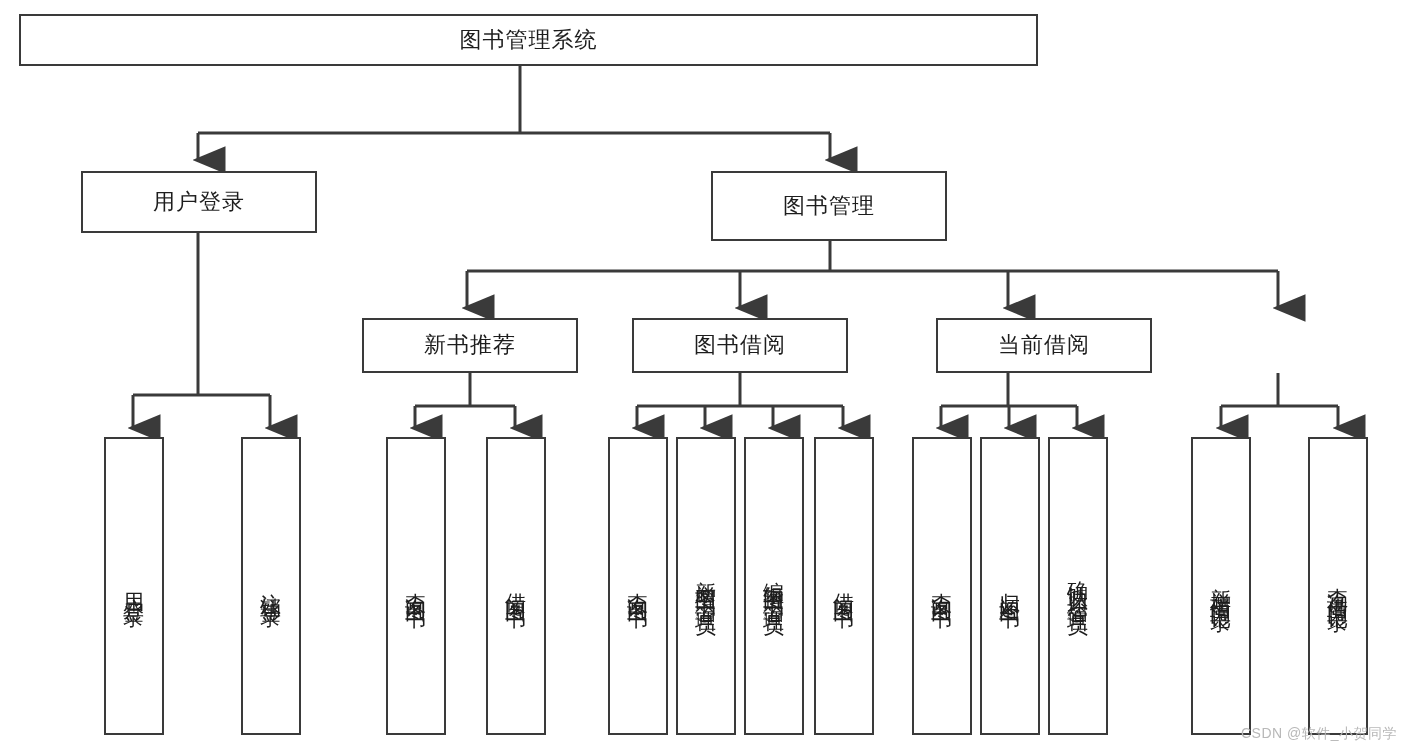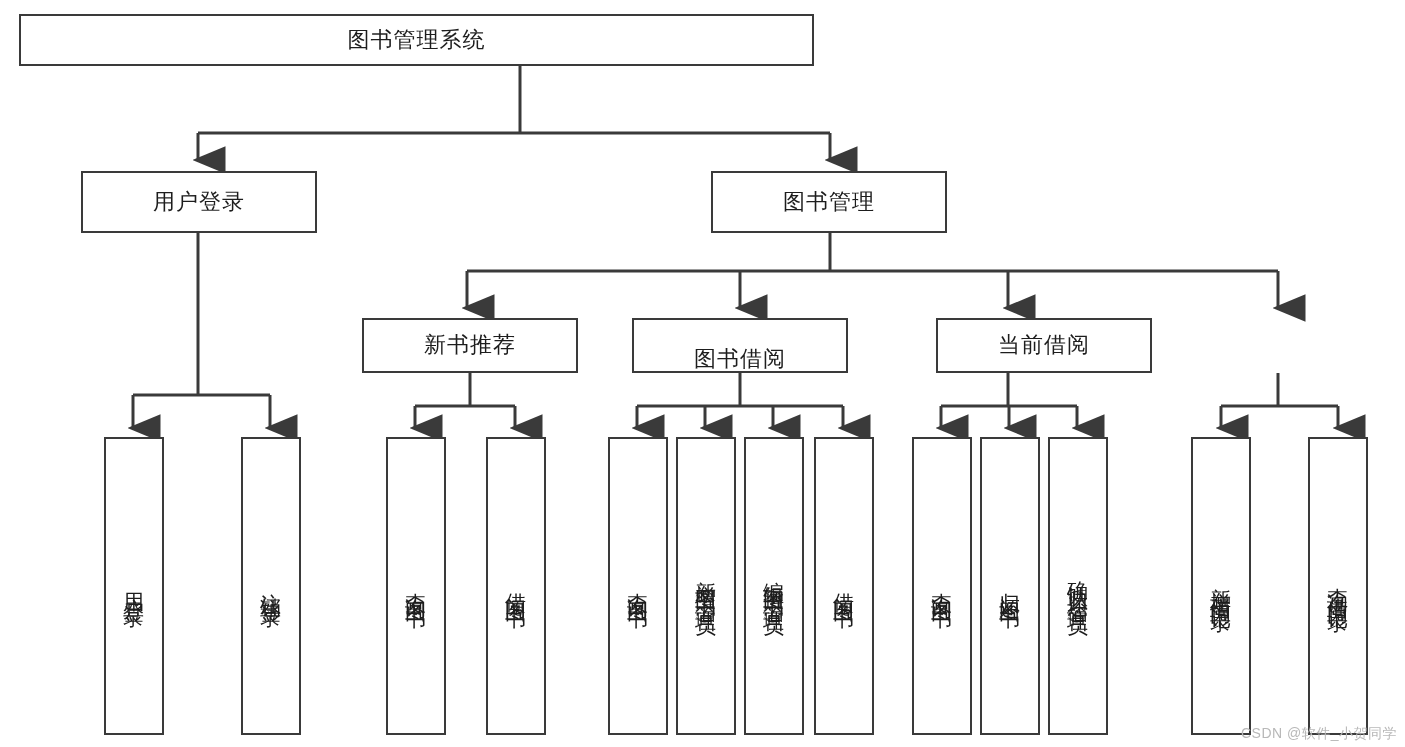--- a/index.html
+++ b/index.html
@@ -111,35 +111,35 @@
       <path d="M 1009 406 L 1009 428" marker-end="url(#arrow)"></path>
       <path d="M 1077 406 L 1077 428" marker-end="url(#arrow)"></path>
 
       <path d="M 1278 373 L 1278 406"></path>
       <path d="M 1221 406 L 1338 406"></path>
       <path d="M 1221 406 L 1221 428" marker-end="url(#arrow)"></path>
       <path d="M 1338 406 L 1338 428" marker-end="url(#arrow)"></path>
     </g>
   </svg>
 
-  <div class="node horiz" style="left:19px; top:14px; width:795px; height:52px;">
+  <div class="node horiz" style="left:19px; top:14px; width:1019px; height:52px;">
     <span>图书管理系统</span>
   </div>
 
   <div class="node horiz" style="left:81px; top:171px; width:236px; height:62px;">
     <span>用户登录</span>
   </div>
-  <div class="node horiz" style="left:711px; top:171px; width:236px; height:62px;">
+  <div class="node horiz" style="left:711px; top:171px; width:236px; height:70px;">
     <span>图书管理</span>
   </div>
 
   <div class="node horiz" style="left:362px; top:318px; width:216px; height:55px;">
     <span>新书推荐</span>
   </div>
-  <div class="node horiz" style="left:632px; top:318px; width:216px; height:55px;align-items:flex-end;">
+  <div class="node horiz" style="left:632px; top:318px; width:216px; height:55px;">
     <span>图书借阅</span>
   </div>
   <div class="node horiz" style="left:936px; top:318px; width:216px; height:55px;">
     <span>当前借阅</span>
   </div>
 
   <div class="node leaf" style="left:104px; top:437px; width:60px; height:298px;">
     <span class="vtext">用户登录</span>
   </div>
   <div class="node leaf" style="left:241px; top:437px; width:60px; height:298px;">

